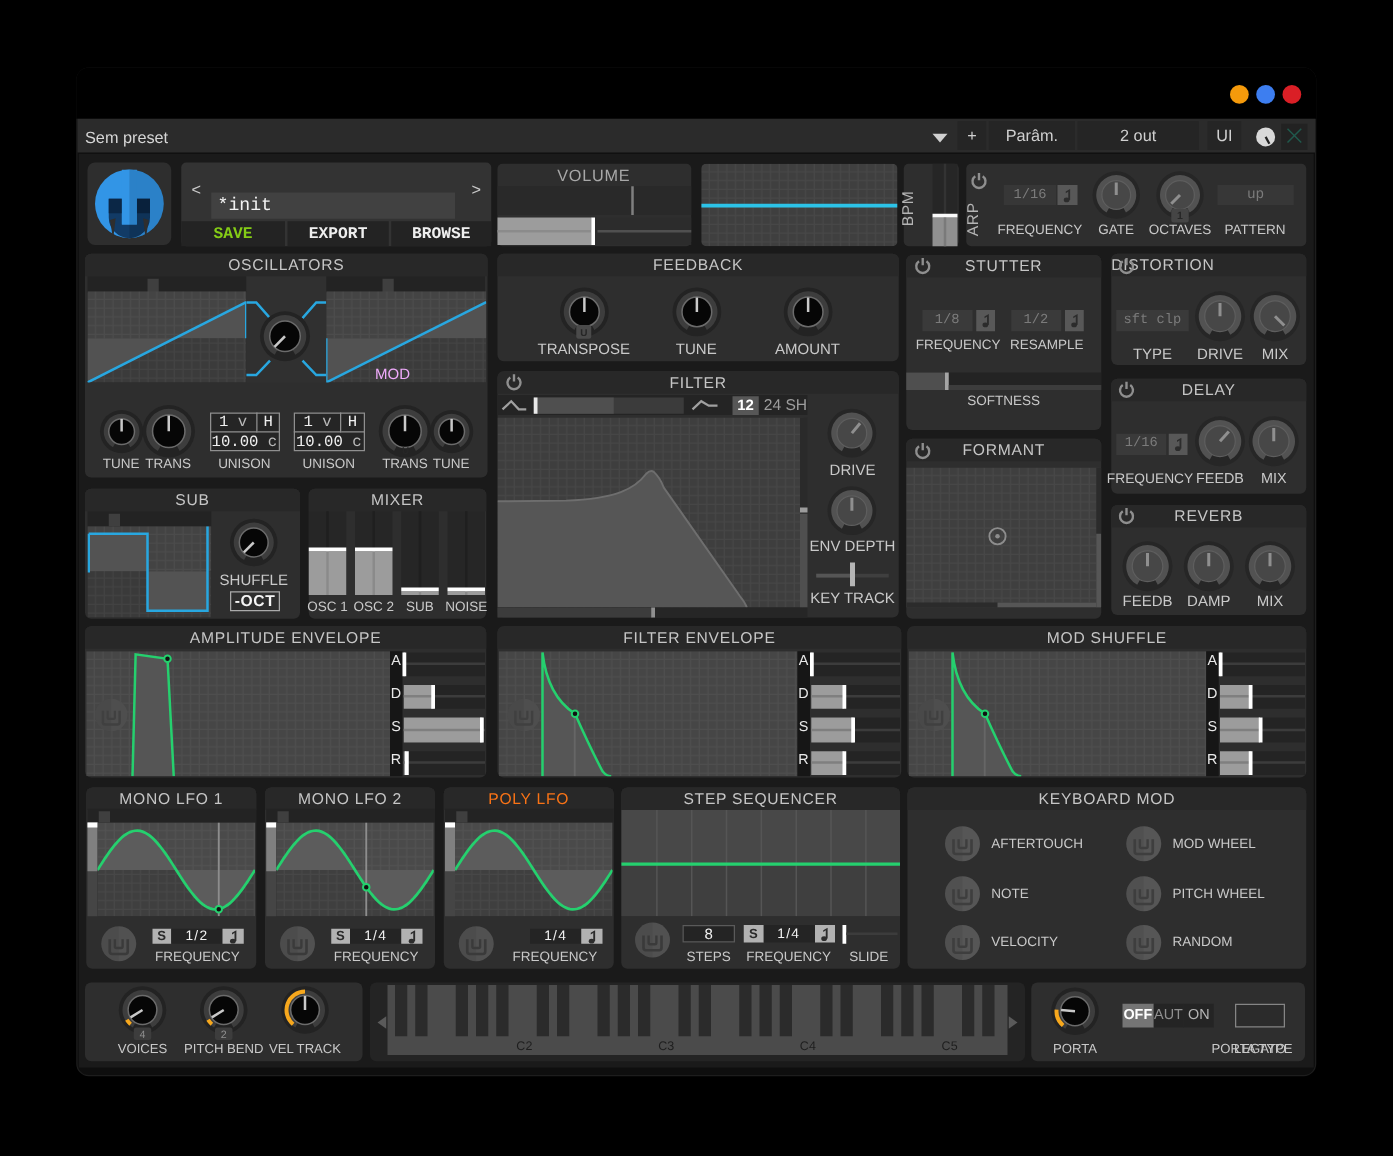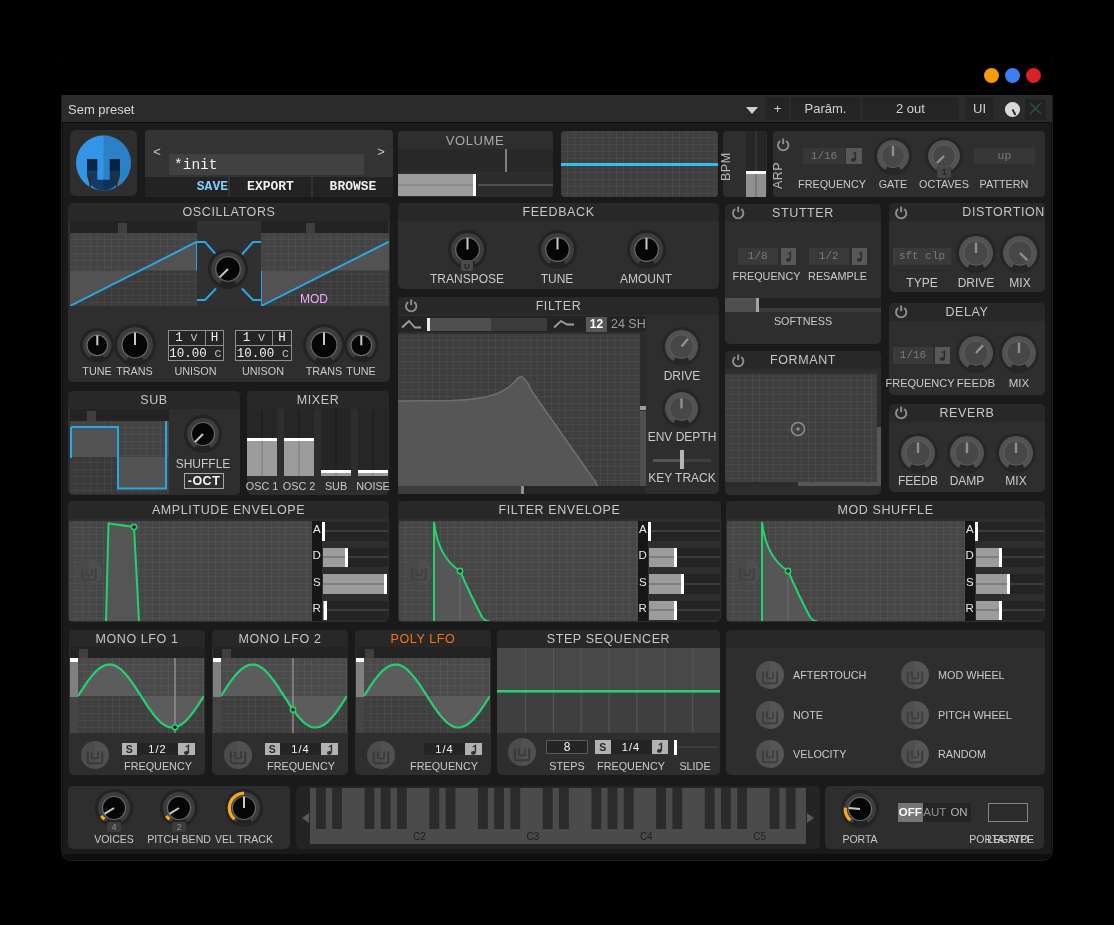--- a/index.html
+++ b/index.html
@@ -38,21 +38,21 @@
 <path d="M18,46 L22.5,44.5 L20.5,61.5 Z" fill="#2e2e2e"></path>
 <path d="M33.5,5.5 A27.5,27.5 0 0 1 33.5,60.5 L33.5,5.5 Z" fill="rgba(0,0,0,0.13)"></path>
 <path d="M49,46 L44.5,44.5 L46.5,61.5 Z" fill="#2e2e2e"></path>
 </svg>
     <div style="position:absolute;left:145px;top:130px;width:248px;height:67px;background:#333333;border-radius:4px"></div>
     <div style="position:absolute;left:169px;top:153.5px;width:195px;height:21.5px;background:#414141;"></div>
     <div style="position:absolute;left:57px;top:143px;width:200px;text-align:center;font:400 13px 'Liberation Sans',sans-serif;color:#c9c9c9;letter-spacing:0px;line-height:18px">&lt;</div>
     <div style="position:absolute;left:281px;top:143px;width:200px;text-align:center;font:400 13px 'Liberation Sans',sans-serif;color:#c9c9c9;letter-spacing:0px;line-height:18px">&gt;</div>
     <div style="position:absolute;left:174px;top:156px;font:400 14.5px 'Liberation Mono',monospace;color:#f2f2f2;letter-spacing:0px;line-height:18px">*init</div>
     <div style="position:absolute;left:145px;top:177px;width:83px;height:20px;background:#232323;"></div>
-    <div style="position:absolute;left:145px;top:177px;width:83px;height:20px;text-align:right;font:700 13px 'Liberation Mono',monospace;color:#7dd3fc;line-height:20px">SAVE</div>
+    <div style="position:absolute;left:145px;top:177px;width:83px;height:20px;text-align:center;font:700 13px 'Liberation Mono',monospace;color:#84cc16;line-height:20px">SAVE</div>
     <div style="position:absolute;left:230px;top:177px;width:81px;height:20px;background:#232323;"></div>
     <div style="position:absolute;left:230px;top:177px;width:81px;height:20px;text-align:center;font:700 13px 'Liberation Mono',monospace;color:#efefef;line-height:20px">EXPORT</div>
     <div style="position:absolute;left:313px;top:177px;width:80px;height:20px;background:#232323;"></div>
     <div style="position:absolute;left:313px;top:177px;width:80px;height:20px;text-align:center;font:700 13px 'Liberation Mono',monospace;color:#efefef;line-height:20px">BROWSE</div>
     <div style="position:absolute;left:398px;top:131px;width:155px;height:66px;background:#2e2e2e;border-radius:4px"></div>
     <div style="position:absolute;left:375px;top:132px;width:200px;text-align:center;font:400 13px 'Liberation Sans',sans-serif;color:#a8a8a8;letter-spacing:0.6px;line-height:18px">VOLUME</div>
     <div style="position:absolute;left:398px;top:149px;width:155px;height:23px;background:#292929;"></div>
     <div style="position:absolute;left:505px;top:149px;width:2px;height:23px;background:#7f7f7f;"></div>
     <div style="position:absolute;left:398px;top:174px;width:155px;height:22px;background:#2c2c2c;"></div>
     <div style="position:absolute;left:478px;top:184px;width:75px;height:2px;background:#505050;"></div>
@@ -341,21 +341,21 @@
       <rect width="156" height="112" fill="url(#g7)"></rect>
       <circle cx="73" cy="55" r="6.5" fill="none" stroke="#8d8d8d" stroke-width="1.5"></circle>
       <circle cx="73" cy="55" r="1.8" fill="#8d8d8d"></circle>
       <rect x="0" y="108" width="156" height="4" fill="#2b2b2b"></rect>
       <rect x="73" y="108" width="83" height="4" fill="#565656"></rect>
       <rect x="152" y="0" width="4" height="112" fill="#2b2b2b"></rect>
       <rect x="152" y="53" width="4" height="59" fill="#565656"></rect>
     </svg>
     <div style="position:absolute;left:889px;top:203px;width:156px;height:89px;background:#2e2e2e;border-radius:5px"></div>
     <div style="position:absolute;left:889px;top:203px;width:156px;height:18px;background:#282828;border-radius:5px 5px 0 0"></div>
-    <div style="position:absolute;left:889px;top:203px;width:156px;height:18px;text-align:right;font:400 12.5px 'Liberation Sans',sans-serif;color:#c6c6c6;letter-spacing:0.6px;line-height:19px">DISTORTION</div>
+    <div style="position:absolute;left:889px;top:203px;width:156px;height:18px;text-align:left;font:400 12.5px 'Liberation Sans',sans-serif;color:#c6c6c6;letter-spacing:0.6px;line-height:19px">DISTORTION</div>
     <svg style="position:absolute;left:892.8px;top:204.8px" width="16.4" height="16.4" viewBox="0 0 16.4 16.4">
       <path d="M11.18,3.94 A5.20,5.20 0 1 1 5.22,3.94" fill="none" stroke="#8f8f8f" stroke-width="1.9"></path>
       <line x1="8.2" y1="1.4999999999999991" x2="8.2" y2="7.199999999999999" stroke="#8f8f8f" stroke-width="1.9"></line>
     </svg>
     <div style="position:absolute;left:893px;top:248px;width:58px;height:16.5px;background:#3a3a3a;"></div>
     <div style="position:absolute;left:893px;top:248px;width:58px;height:16.5px;text-align:center;font:400 11px 'Liberation Mono',monospace;color:#7b7b7b;line-height:16.5px">sft clp</div>
     <svg style="position:absolute;left:955px;top:232px" width="42" height="42" viewBox="0 0 42 42">
       <circle cx="21" cy="21" r="20" fill="#262626"></circle>
       <path d="M12.76,35.87 A17.00,17.00 0 1 1 29.24,35.87 L26.77,31.41 A11.90,11.90 0 1 0 15.23,31.41 Z" fill="#525252"></path>
       <circle cx="21" cy="21" r="12.24" fill="#474747"></circle>
@@ -782,20 +782,21 @@
       <rect x="6.6" y="1.4" width="1.5" height="7.5" fill="#2c2c2c"></rect>
       <path d="M8.1,1.4 L4.6,3.6 L4.6,2.2 L8.1,0.2 Z" fill="#2c2c2c"></path>
     </svg>
     <div style="position:absolute;left:674px;top:739.5px;width:3px;height:15px;background:#fff;"></div>
     <div style="position:absolute;left:677px;top:745.5px;width:41px;height:2.5px;background:#3c3c3c;"></div>
     <div style="position:absolute;left:467px;top:756.5px;width:200px;text-align:center;font:400 10.8px 'Liberation Sans',sans-serif;color:#c9c9c9;letter-spacing:0px;line-height:18px">STEPS</div>
     <div style="position:absolute;left:531px;top:756.5px;width:200px;text-align:center;font:400 10.8px 'Liberation Sans',sans-serif;color:#c9c9c9;letter-spacing:0px;line-height:18px">FREQUENCY</div>
     <div style="position:absolute;left:595px;top:756.5px;width:200px;text-align:center;font:400 10.8px 'Liberation Sans',sans-serif;color:#c9c9c9;letter-spacing:0px;line-height:18px">SLIDE</div>
     <div style="position:absolute;left:726px;top:630px;width:319px;height:145px;background:#2e2e2e;border-radius:5px"></div>
     <div style="position:absolute;left:726px;top:630px;width:319px;height:18px;background:#282828;border-radius:5px 5px 0 0"></div>
+    <div style="position:absolute;left:726px;top:630px;width:319px;height:18px;text-align:center;font:400 12.5px 'Liberation Sans',sans-serif;color:#c6c6c6;letter-spacing:0.6px;line-height:19px">KEYBOARD MOD</div>
     <svg style="position:absolute;left:755px;top:660px" width="30" height="30" viewBox="0 0 30 30">
       <circle cx="15" cy="15" r="14" fill="#565656"></circle>
       <path d="M15,1 A14,14 0 0 0 15,29 Z" fill="rgba(0,0,0,0.06)"></path>
       <path d="M7.80,11.40 L7.80,21.20 Q7.80,23.20 9.80,23.20 L20.20,23.20 Q22.20,23.20 22.20,21.20 L22.20,11.40" fill="none" stroke="#3e3e3e" stroke-width="2.10"></path>
       <path d="M11.90,11.40 L11.90,17.20 Q11.90,18.40 13.10,18.40 L16.90,18.40 Q18.10,18.40 18.10,17.20 L18.10,11.40" fill="none" stroke="#3e3e3e" stroke-width="1.90"></path>
     </svg>
     <div style="position:absolute;left:793px;top:666px;font:400 10.8px 'Liberation Sans',sans-serif;color:#c9c9c9;letter-spacing:0px;line-height:18px">AFTERTOUCH</div>
     <svg style="position:absolute;left:755px;top:699.5px" width="30" height="30" viewBox="0 0 30 30">
       <circle cx="15" cy="15" r="14" fill="#565656"></circle>
       <path d="M15,1 A14,14 0 0 0 15,29 Z" fill="rgba(0,0,0,0.06)"></path>

